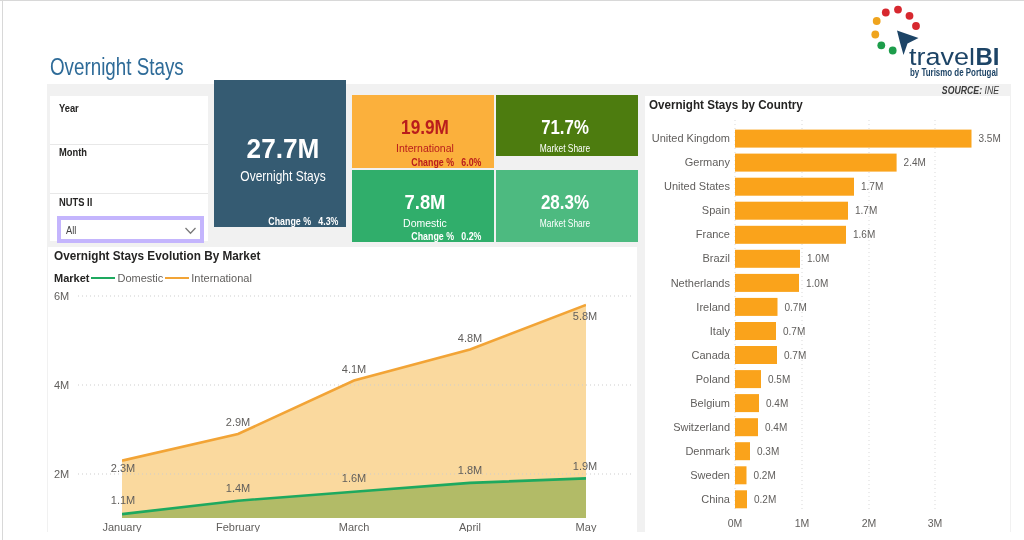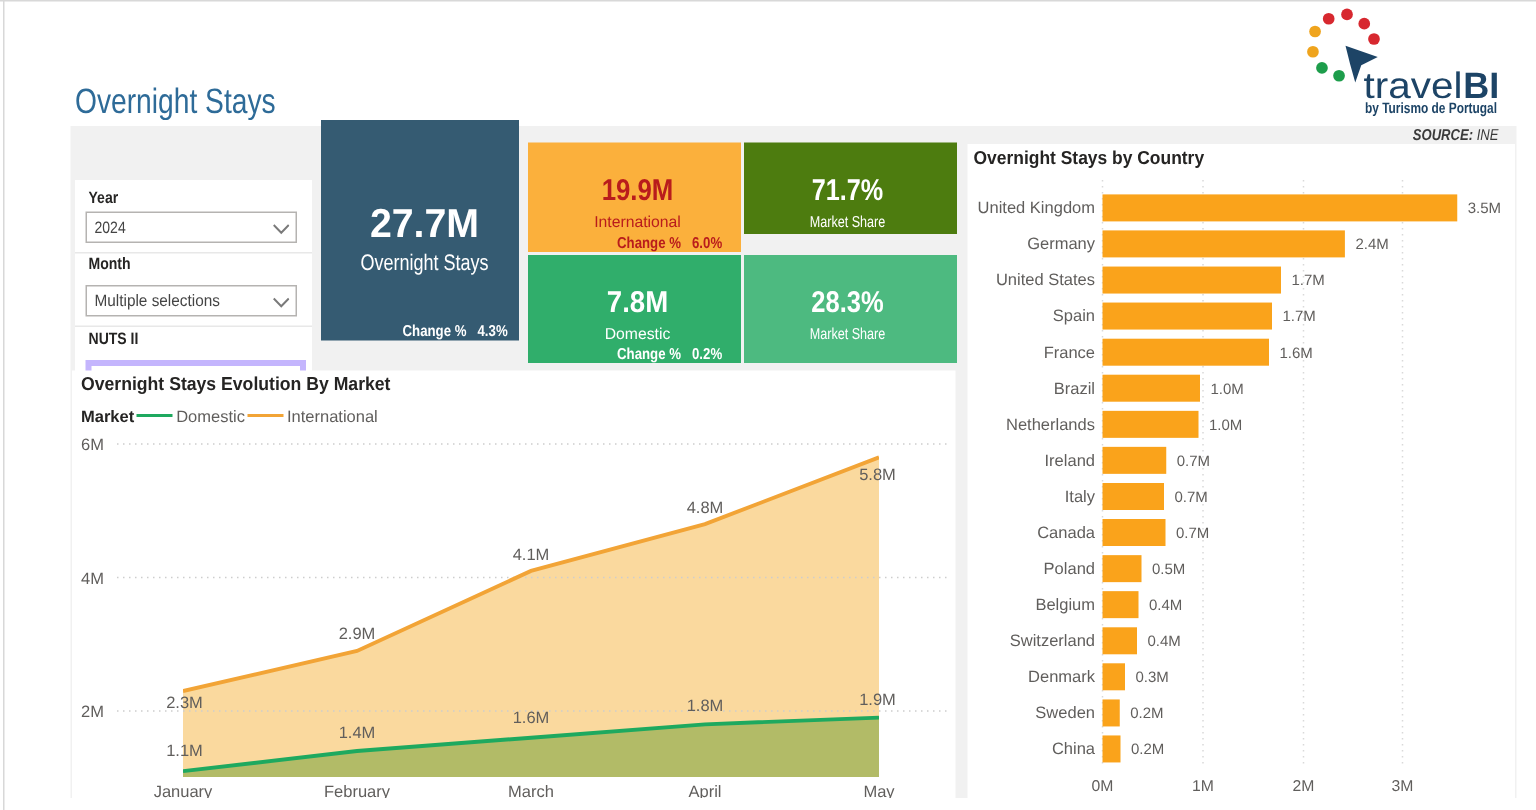--- a/index.html
+++ b/index.html
@@ -33,37 +33,25 @@
     <path d="M 37,30.5 L 58.5,38 L 47.5,43.5 L 43.5,55 L 40,42.5 Z" fill="#1d4466"></path>
     <text x="49" y="65" font-size="24.5" fill="#1d4466" textLength="66" lengthAdjust="spacingAndGlyphs">travel</text>
     <text x="115.5" y="65" font-size="24.5" font-weight="bold" fill="#1d4466" textLength="24" lengthAdjust="spacingAndGlyphs">BI</text>
     <text x="50" y="75.5" font-size="10" font-weight="bold" fill="#1d4466" textLength="88" lengthAdjust="spacingAndGlyphs">by Turismo de Portugal</text>
   </svg>
 
   <div class="abs" style="left:47px;top:84px;width:964px;height:448px;background:#f1f1f1;"></div>
 
   <div class="abs" style="left:800px;top:84px;width:199px;height:12px;font-size:10.5px;font-style:italic;color:#3a3a3a;text-align:right;transform:scaleX(.83);transform-origin:100% 50%;"><b>SOURCE:</b> INE</div>
 
-  <div class="abs" style="left:50px;top:96px;width:158px;height:145px;background:#fff;margin-top:24px;">
+  <div class="abs" style="left:50px;top:96px;width:158px;height:145px;background:#fff;">
     <div class="abs" style="left:0;top:47.5px;width:158px;height:1px;background:#e8e8e8;"></div>
     <div class="abs" style="left:0;top:97px;width:158px;height:1px;background:#e8e8e8;"></div>
     <div class="abs" style="left:9px;top:6px;font-size:11px;font-weight:bold;color:#252423;transform:scaleX(.85);transform-origin:0 50%;">Year</div>
-    <div class="abs" style="left:7px;top:21px;width:139px;height:19px;border:1px solid #b5b3b1;background:#fff;">
-      <span style="position:absolute;left:5px;top:4px;font-size:11px;color:#444;transform:scaleX(.85);transform-origin:0 50%;white-space:nowrap;">2024</span>
-      <svg style="position:absolute;right:4px;top:7px;" width="11" height="8" viewBox="0 0 11 8">
-        <path d="M0.5,1 L5.5,6.2 L10.5,1" stroke="#7a7a7a" stroke-width="1.3" fill="none"></path>
-      </svg>
-    </div>
     <div class="abs" style="left:9px;top:50px;font-size:11px;font-weight:bold;color:#252423;transform:scaleX(.85);transform-origin:0 50%;">Month</div>
-    <div class="abs" style="left:7px;top:70px;width:139px;height:19px;border:1px solid #b5b3b1;background:#fff;">
-      <span style="position:absolute;left:5px;top:4px;font-size:11px;color:#444;transform:scaleX(.93);transform-origin:0 50%;white-space:nowrap;">Multiple selections</span>
-      <svg style="position:absolute;right:4px;top:7px;" width="11" height="8" viewBox="0 0 11 8">
-        <path d="M0.5,1 L5.5,6.2 L10.5,1" stroke="#7a7a7a" stroke-width="1.3" fill="none"></path>
-      </svg>
-    </div>
     <div class="abs" style="left:9px;top:100px;font-size:11px;font-weight:bold;color:#252423;transform:scaleX(.85);transform-origin:0 50%;">NUTS II</div>
     <div class="abs" style="left:7px;top:120px;width:139px;height:19px;border:4px solid #c4b5fd;background:#fff;">
       <span style="position:absolute;left:5px;top:4px;font-size:11px;color:#444;transform:scaleX(.85);transform-origin:0 50%;white-space:nowrap;">All</span>
       <svg style="position:absolute;right:4px;top:7px;" width="11" height="8" viewBox="0 0 11 8">
         <path d="M0.5,1 L5.5,6.2 L10.5,1" stroke="#7a7a7a" stroke-width="1.3" fill="none"></path>
       </svg>
     </div>
   </div>
 
   <div class="abs" style="left:214px;top:80px;width:132px;height:147px;background:#355b72;color:#fff;">

